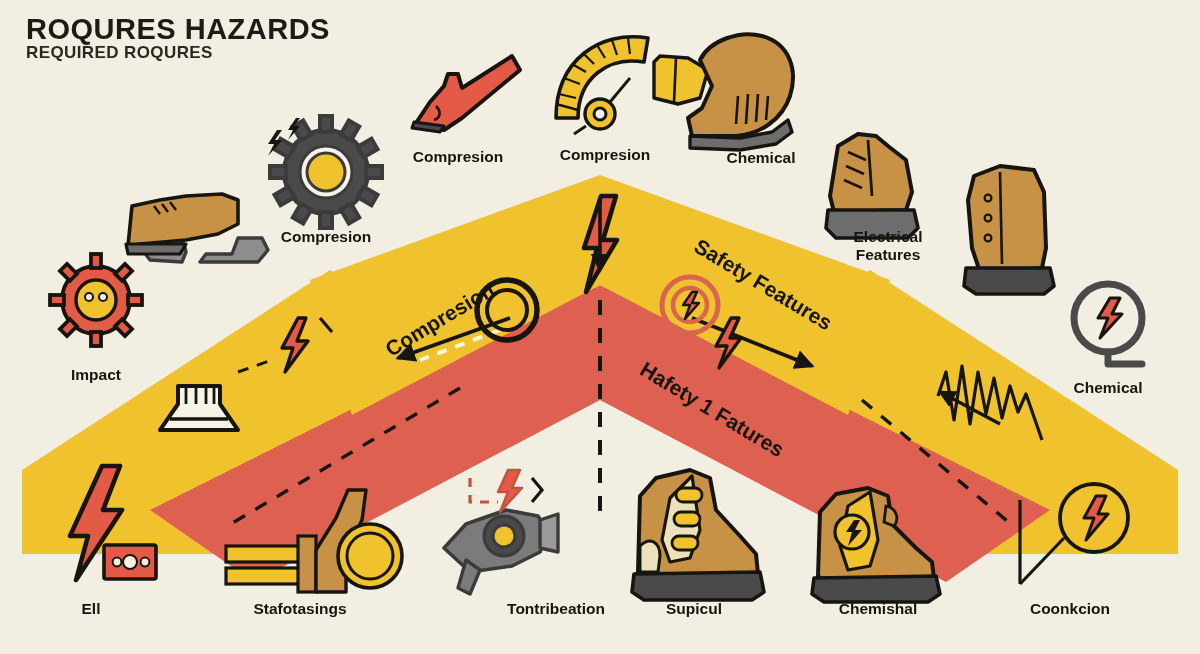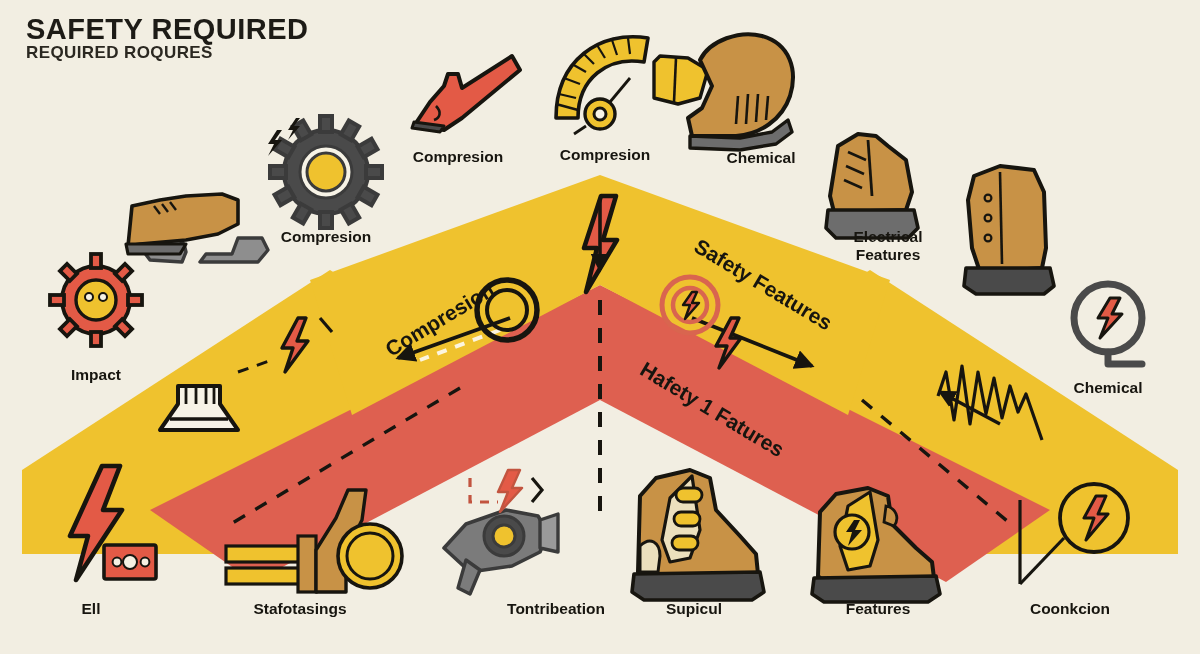--- a/index.html
+++ b/index.html
@@ -326,21 +326,21 @@
     <g>
       <circle cx="1094" cy="518" r="34" fill="#efc22e" stroke="#17150f" stroke-width="3.8"></circle>
       <path d="M1096,496 L1084,518 L1094,518 L1086,540 L1108,514 L1098,514 L1106,496 Z" fill="#e35a46" stroke="#17150f" stroke-width="3" stroke-linejoin="round"></path>
       <line x1="1064" y1="538" x2="1020" y2="584" stroke="#17150f" stroke-width="3.2"></line>
       <line x1="1020" y1="584" x2="1020" y2="500" stroke="#17150f" stroke-width="3.2"></line>
     </g>
 
   </svg>
 
   <div class="hdr">
-    <div class="hdr-title">SAFETY REQUIRED</div>
+    <div class="hdr-title">ROQURES HAZARDS</div>
     <div class="hdr-sub">REQUIRED ROQURES</div>
   </div>
 
   <div id="band-labels">
       <div class="cap" style="left: 440px; top: 320px; font-size: 21px; transform: translate(-50%, -50%) rotate(-31deg);">Compresion</div>
       <div class="cap" style="left: 763px; top: 285px; font-size: 21px; transform: translate(-50%, -50%) rotate(31deg);">Safety Features</div>
       <div class="cap" style="left: 712px; top: 410px; font-size: 21px; transform: translate(-50%, -50%) rotate(31deg);">Hafety 1 Fatures</div>
     </div>
 
   <div id="captions">
@@ -348,17 +348,17 @@
       <div class="cap" style="left: 326px; top: 228px;">Compresion</div>
       <div class="cap" style="left: 458px; top: 148px;">Compresion</div>
       <div class="cap" style="left: 605px; top: 146px;">Compresion</div>
       <div class="cap" style="left: 761px; top: 149px;">Chemical</div>
       <div class="cap wrap" style="left: 888px; top: 228px;">Electrical Features</div>
       <div class="cap" style="left: 1108px; top: 379px;">Chemical</div>
       <div class="cap" style="left: 91px; top: 600px; text-align: center;">Ell</div>
       <div class="cap" style="left: 300px; top: 600px; text-align: right;">Stafotasings</div>
       <div class="cap" style="left: 532px; top: 600px; margin-left: 24px;">Tontribeation</div>
       <div class="cap" style="left: 694px; top: 600px;">Supicul</div>
-      <div class="cap" style="left: 878px; top: 600px;">Features</div>
+      <div class="cap" style="left: 878px; top: 600px;">Chemishal</div>
       <div class="cap" style="left: 1070px; top: 600px;">Coonkcion</div>
     </div>
 
 </div>
 
 </body></html>

